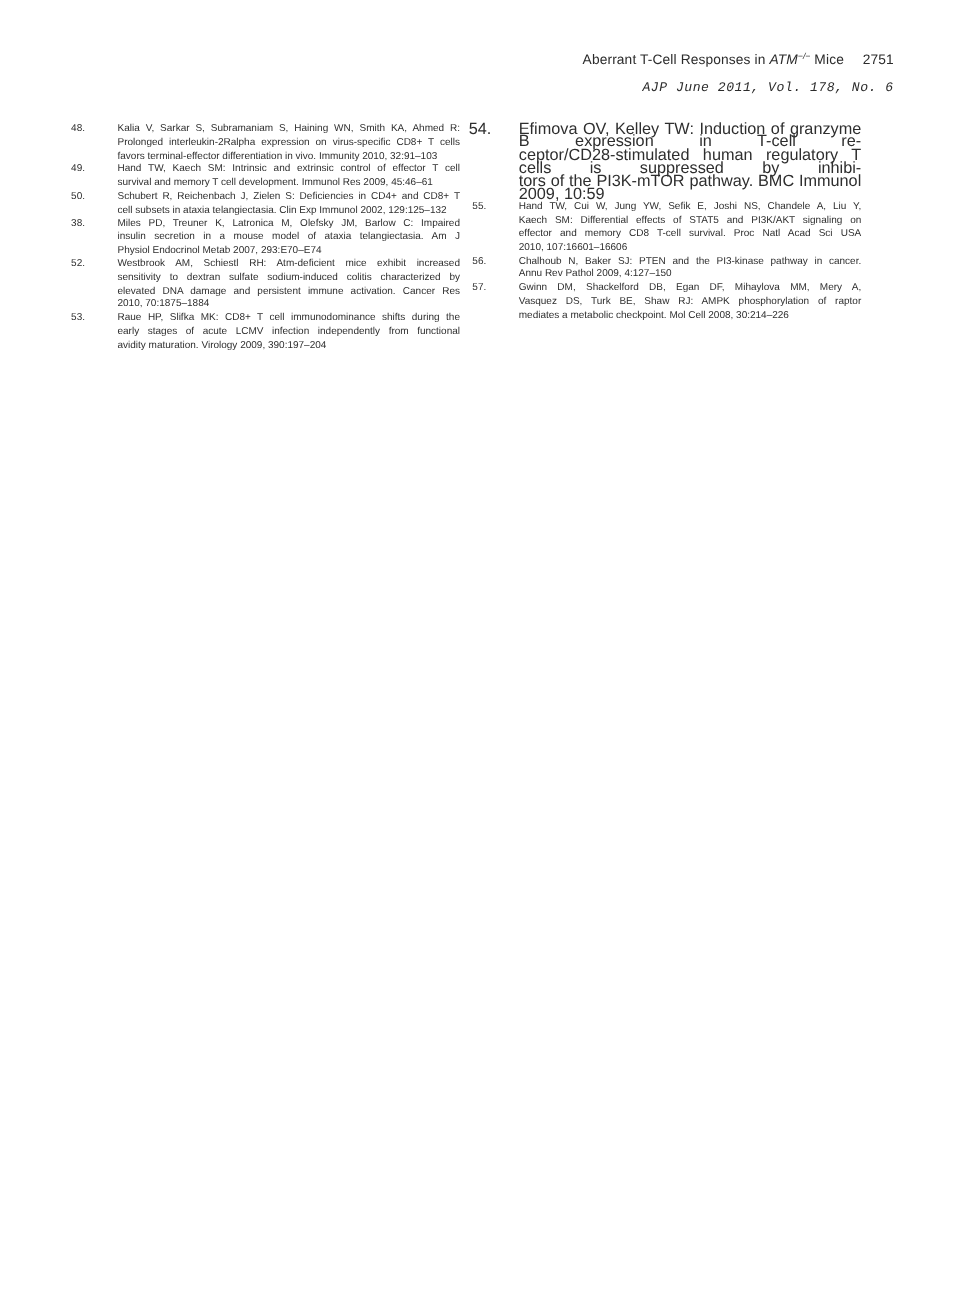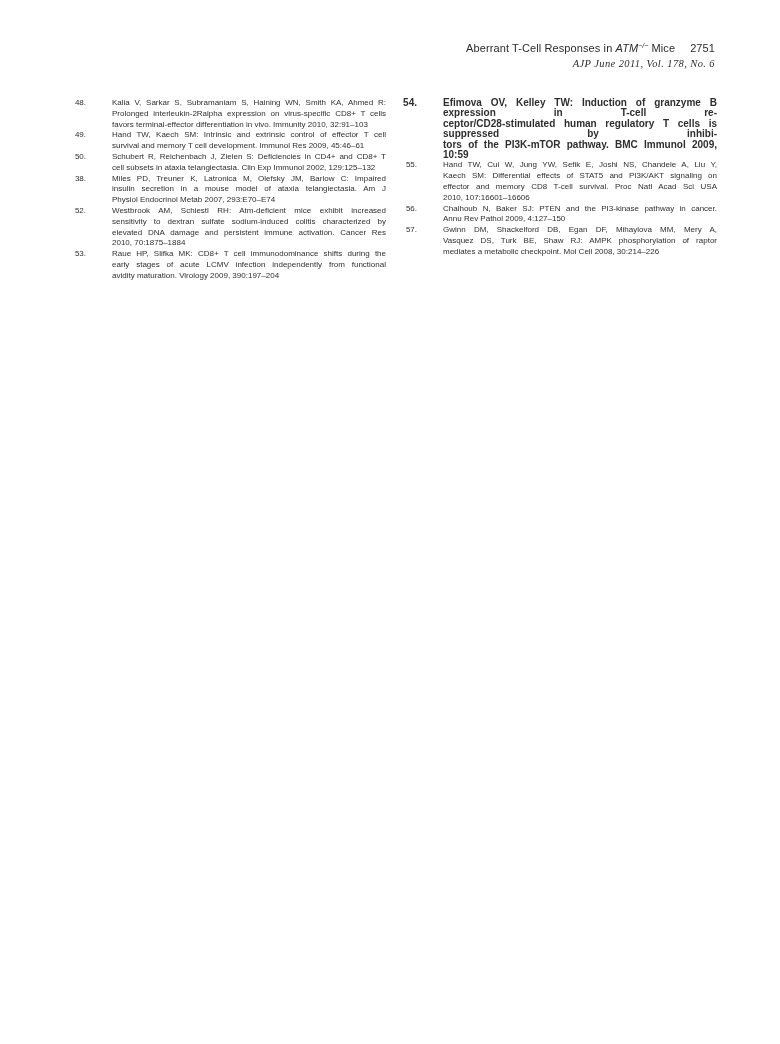--- a/index.html
+++ b/index.html
@@ -12,37 +12,37 @@
   }
   .page { position: relative; width: 780px; height: 1044px; background: #ffffff; }
 
   
   .header { position: absolute; top: 40px; right: 65px; text-align: right; white-space: nowrap; }
   .head-line1 { font-size: 11px; line-height: 12px; color: #2b2b2b; letter-spacing: 0.1px; }
   .gene { font-style: italic; }
   .gene-sup { font-size: 7px; vertical-align: 4px; letter-spacing: 0; }
   .page-num { margin-left: 15px; }
   .head-line2 {
-    font-family: Liberation Serif, serif;
+    font-family: Liberation Mono, monospace;
     font-style: italic;
     font-size: 10.5px; line-height: 12px;
     color: #2b2b2b; letter-spacing: 0.4px;
-    margin-top: 4px;
+    margin-top: 11px;
   }
 
   
-  .columns { position: absolute; top: 98px; left: 72px; width: 645px; display: flex; gap: 17px; }
+  .columns { position: absolute; top: 98px; left: 54px; width: 645px; display: flex; gap: 7px; }
   .col { width: 314px; }
 
   .ref { display: flex; font-size: 8px; line-height: 10.8px; color: #2e2e2e; }
   .ref .num { flex: none; width: 14px; text-align: right; margin-right: 6px; }
   .ref .body { flex: 1; min-width: 0; }
   .ref .line { text-align: justify; text-align-last: justify; margin-left: 20px; }
   .ref .line.last { text-align-last: left; }
-  .ref.small { font-size: 10px; line-height: 10.4px; font-weight: bold; }
+  .ref.small { font-size: 13px; line-height: 10.4px; }
 </style>
 </head>
 <body>
 
 <div class="page">
 
   <div class="header">
     <div class="head-line1">
       <span>Aberrant T-Cell Responses in </span><span class="gene">ATM</span><span class="gene gene-sup">−/−</span><span> Mice</span><span class="page-num">2751</span>
     </div>

